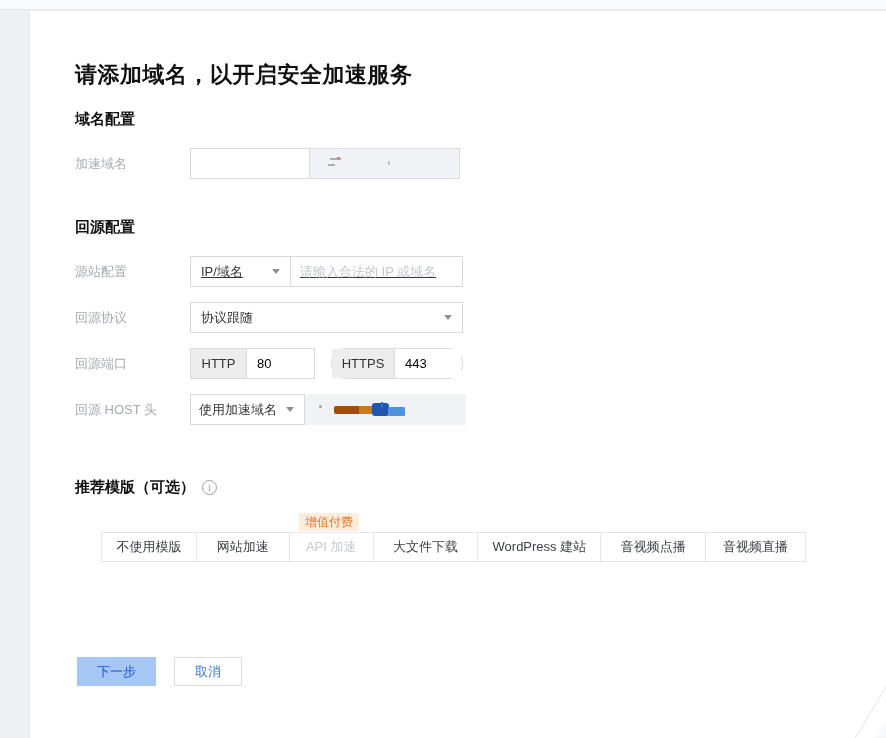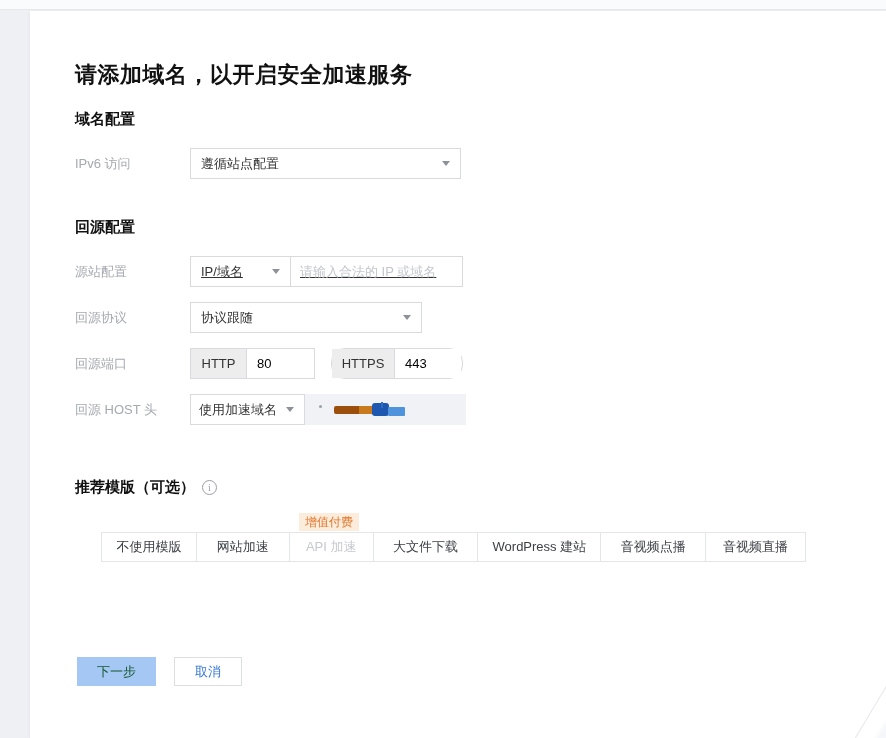--- a/index.html
+++ b/index.html
@@ -59,21 +59,21 @@
   .accel-group { width:270px; height:31px; display:flex; border:1px solid #d8dadd; }
   .accel-input { width:118px; height:100%; border:none; outline:none; padding:0 8px; font-size:13px; }
   .accel-suffix {
     flex:1; background:#f1f2f6; border-left:1px solid #d8dadd; position:relative;
   }
   .smudge { position:absolute; background:rgba(110,115,125,.55); filter:blur(.4px); }
   .smudge.s1 { left:20px; top:9px;  width:11px; height:2px; }
   .smudge.s2 { left:18px; top:15px; width:7px;  height:2px; }
   .smudge.s3 { left:27px; top:8px;  width:3px;  height:2px; background:rgba(190,70,60,.55); }
   .smudge.s4 { left:78px; top:12px; width:2px;  height:4px; background:rgba(120,125,135,.4); }
-  .w271 { width:271px; } .w273 { width:232px; }
+  .w271 { width:271px; } .w273 { width:273px; }
   
   .origin-group { display:flex;text-decoration:underline; }
   .origin-type { width:101px; }
   .origin-input {
     width:172px; height:31px; border:1px solid #d8dadd; border-left:none;
     padding:0 9px; font-size:13px; outline:none;
   }
   .origin-input::placeholder { color:#c2c6cc; }
   
   .port-group { display:flex; height:31px; border:1px solid #d8dadd; }
@@ -115,44 +115,49 @@
     font-size:13px; color:#3d4047; border-right:1px solid #e3e5e9; cursor:pointer; background:#fff;
   }
   .tab:last-child { border-right:none; }
   .tab.disabled { color:#c6c9ce; cursor:default; }
   .t1{width:95px;} .t2{width:93px;} .t3{width:84px;} .t4{width:105px;} .t5{width:123px;} .t6{width:105px;} .t7{width:99px;}
   
   .btn-row { display:flex; margin-top:95px; margin-left:2px; }
   .btn {
     height:29px; font-size:13px; display:flex; align-items:center; justify-content:center; cursor:pointer;
   }
-  .btn-next { width:79px; background:#a4c8f3; color:#14532d; border:none; }
+  .btn-next { width:79px; background:#a4c8f3; color:#1d4ed8; border:none; }
   .btn-cancel { width:68px; background:#fff; color:#3477d4; border:1px solid #dcdee2; margin-left:18px; }
 </style>
 </head>
 <body>
 
 <div class="top-strip"></div>
 
 <div class="card">
   <div class="deco-wedge"></div>
   <div class="deco-line1"></div>
 
   <h1 class="page-title">请添加域名，以开启安全加速服务</h1>
 
   <div class="section-title">域名配置</div>
 
-
-  <div class="form-row">
-    <div class="form-label">IPv6 访问</div>
-    <div class="ctrl select-box w271">
-      <span class="sel-text">遵循站点配置</span>
-      <span class="caret"></span>
-    </div>
-  </div>
+  <div class="form-row">
+    <div class="form-label">加速域名</div>
+    <div class="accel-group">
+      <input class="accel-input" type="text" value="" style="">
+      <div class="accel-suffix">
+        <span class="smudge s1"></span>
+        <span class="smudge s2"></span>
+        <span class="smudge s3"></span>
+        <span class="smudge s4"></span>
+      </div>
+    </div>
+  </div>
+
 
   <div class="section-title second">回源配置</div>
 
   <div class="form-row">
     <div class="form-label">源站配置</div>
     <div class="origin-group">
       <div class="ctrl select-box origin-type">
         <span class="sel-text">IP/域名</span>
         <span class="caret"></span>
       </div>

